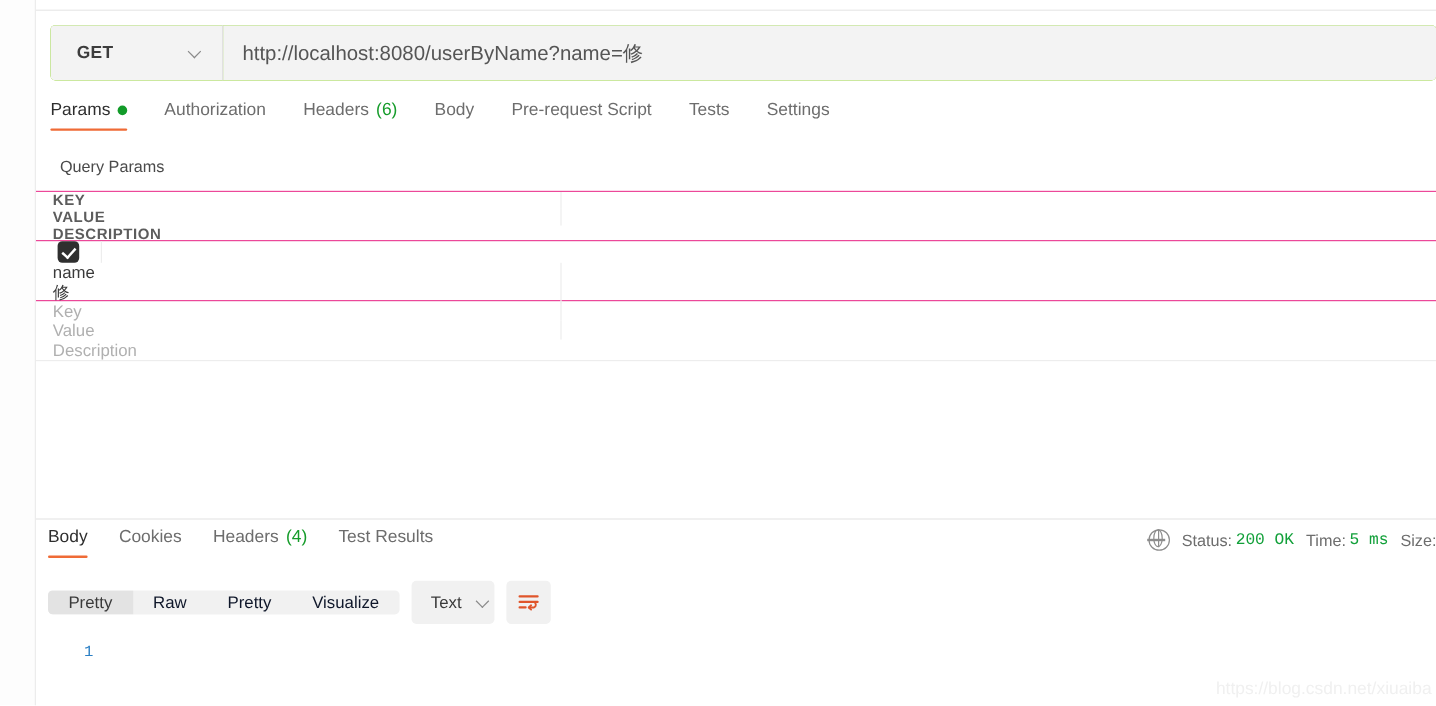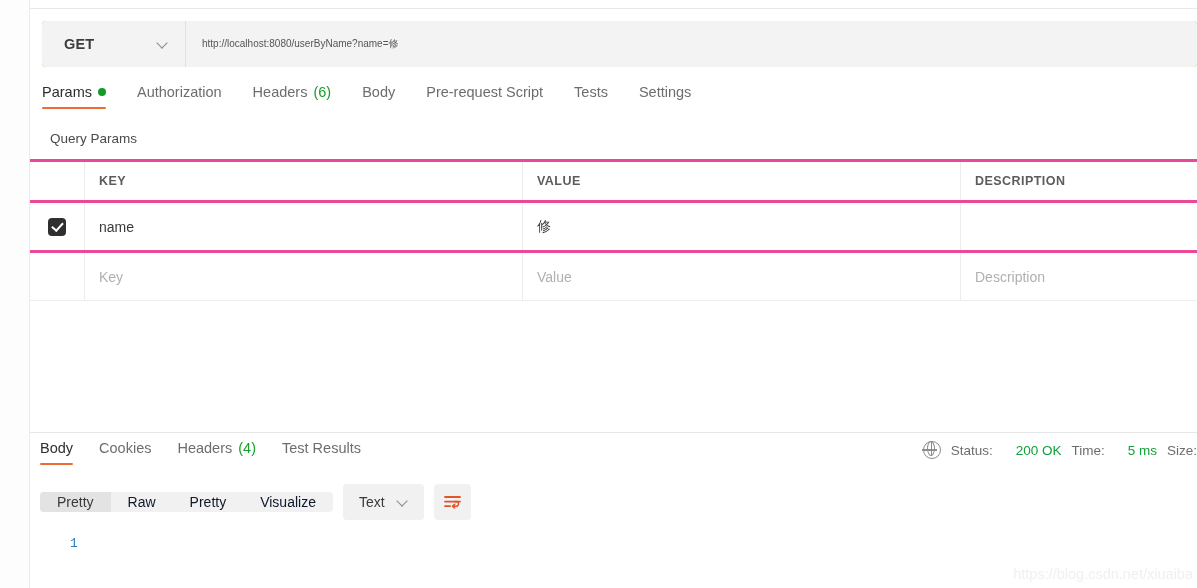--- a/index.html
+++ b/index.html
@@ -77,21 +77,21 @@
   }
   .url-input {
     flex: 1;
     display: flex;
     align-items: center;
     padding: 0 16px;
     background: #f3f3f3;
     cursor: text;
   }
   .url-text {
-    font-size: 10px;
+    font-size: 17px;
     color: #555555;
     white-space: nowrap;
   }
 
   
   .req-tabs {
     position: absolute;
     left: 42px; top: 84px;
     width: 1155px; height: 33px;
     display: flex;
@@ -136,22 +136,23 @@
   }
 
   .params-table {
     position: absolute;
     left: 30px; top: 160px;
     width: 1167px;
   }
   .ptr {
     display: flex;
     border-bottom: 1px solid #ededed;
-    border-top: 3px solid #ec4899;
+    border-top: 1px solid #ec4899;
     margin-top: -1px;
+    flex-direction: column;
   }
   .ptr.header { height: 42px; }
   .ptr.datarow { height: 51px; }
   .pcell {
     display: flex;
     align-items: center;
     border-right: 1px solid #ededed;
     padding: 0 0 0 14px;
     font-size: 14px;
   }
@@ -236,22 +237,22 @@
     margin-top: -0.7px;
     background: #8d8d8d;
   }
   .globe-ell {
     position: absolute;
     left: 3.2px; top: -1.4px;
     width: 8px; height: 15.2px;
     border: 1.4px solid #8d8d8d;
     border-radius: 50%;
   }
-  .stat-ok { color: #12a03a; }
-  .stat-item { display: flex; gap: 23px; }
+  .stat-ok { color: #12a03a; font-family: Liberation Mono, monospace; }
+  .stat-item { display: flex; gap: 3px; }
 
   
   .fmt-row {
     position: absolute;
     left: 40px; top: 484px;
     display: flex;
     align-items: center;
     gap: 10px;
   }
   .seg {
@@ -272,21 +273,21 @@
   }
   .seg-btn.active {
     background: #e3e3e3;
     color: #3a3a3a;
   }
   .type-select {
     display: flex;
     align-items: center;
     gap: 12px;
     height: 36px;
-    padding: 0 15px 0 16px;
+    padding: 0 3px 0 16px;
     background: #f1f1f1;
     border-radius: 4px;
     font-size: 14px;
     color: #3a3a3a;
     cursor: pointer;
   }
   .wrap-btn {
     width: 37px; height: 36px;
     background: #f1f1f1;
     border-radius: 4px;

